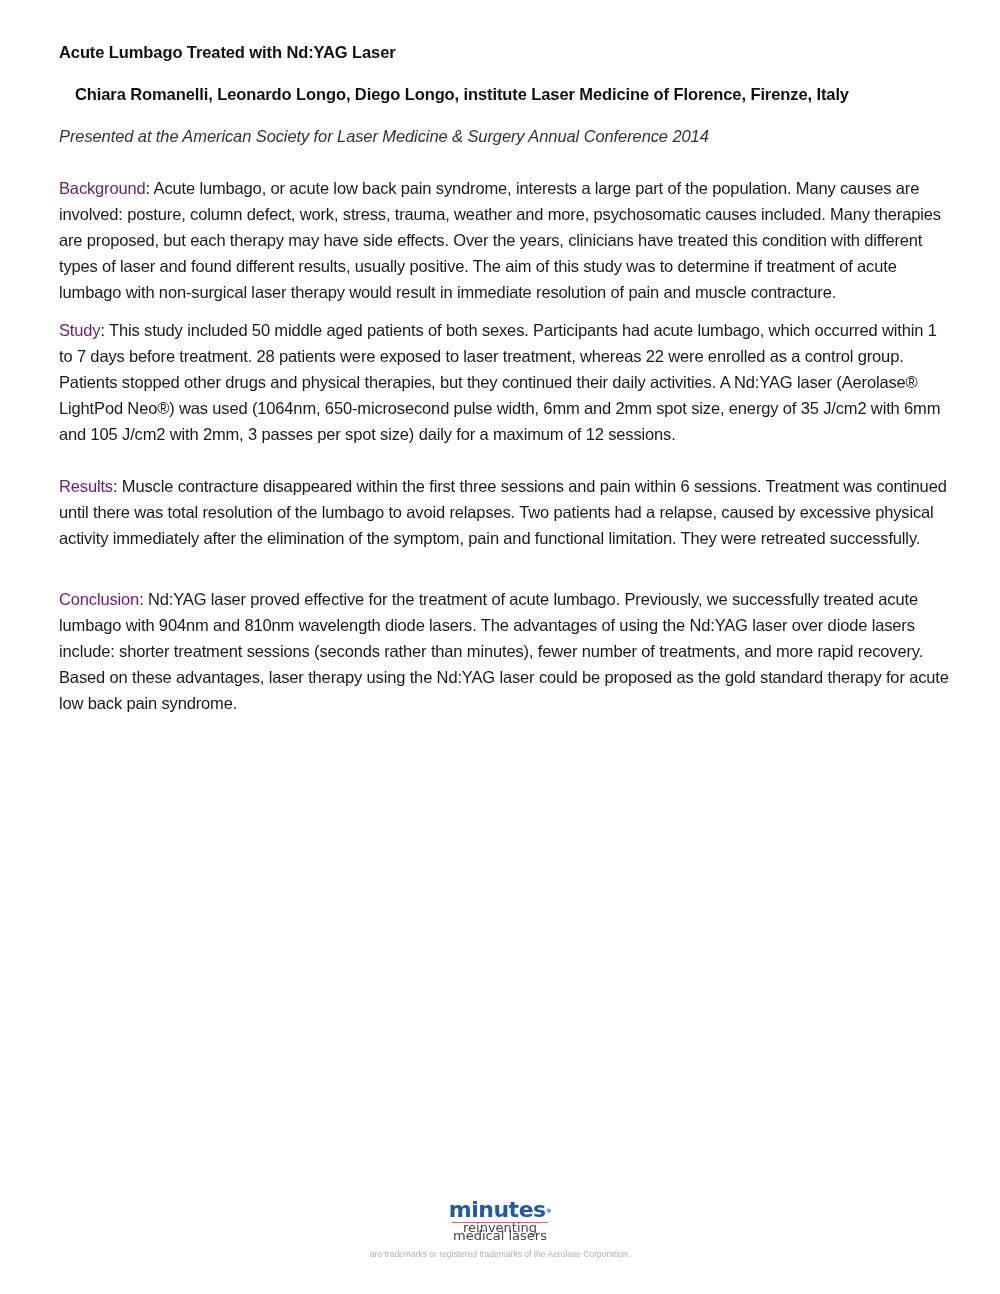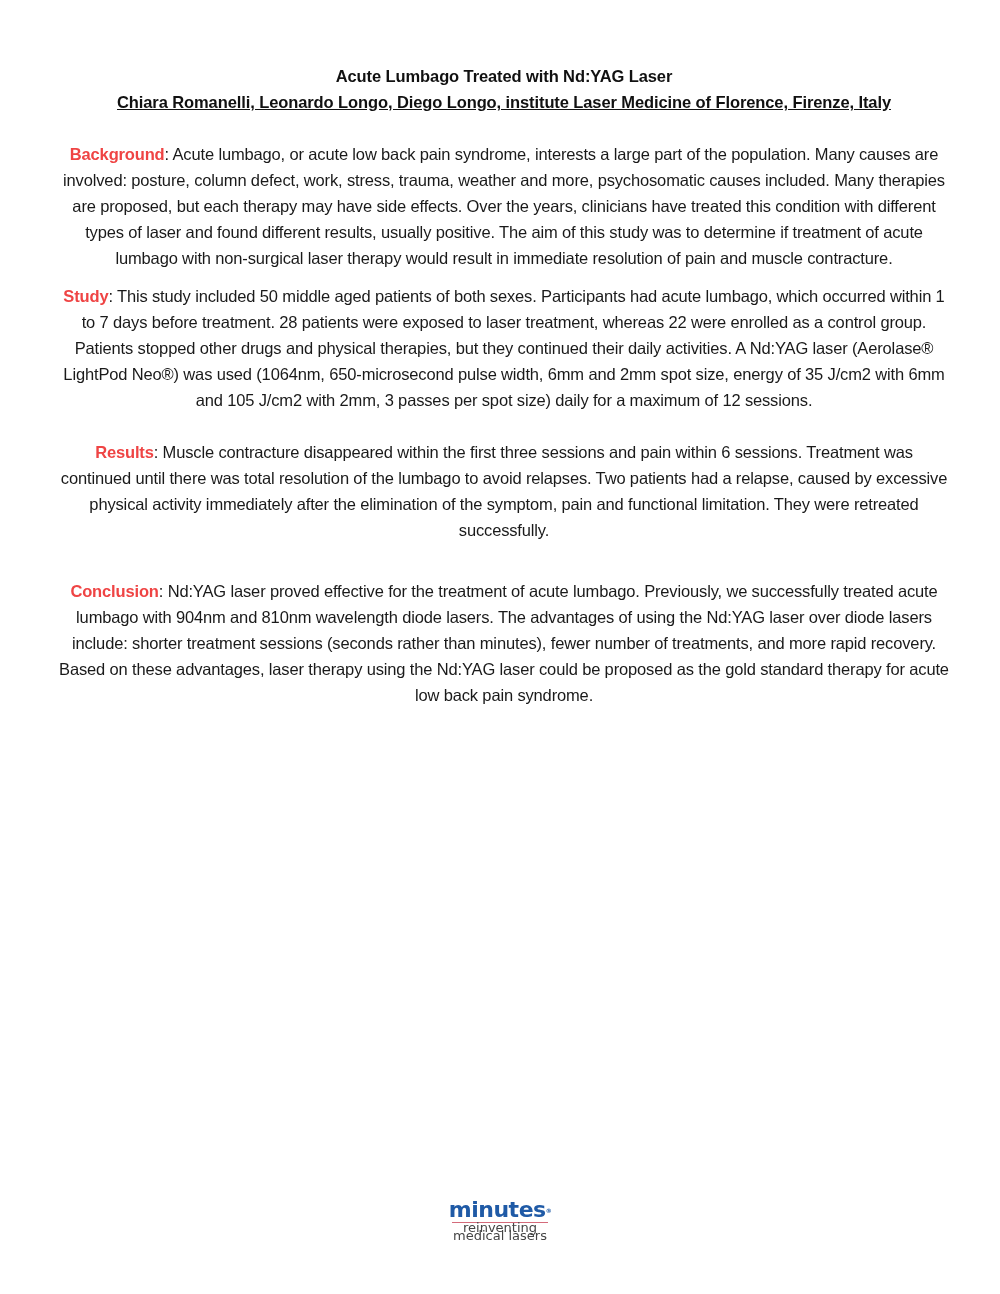--- a/index.html
+++ b/index.html
@@ -11,40 +11,38 @@
       width: 1000px;
       height: 1294px;
       position: relative;
       overflow: hidden;
       font-family: "Liberation Sans", sans-serif;
       color: #1a1a1a;
     }
     .page {
       position: absolute;
       left: 59px;
-      top: 63px;
+      top: 39px;
       width: 890px;
-      text-align: center;
     }
     .title {
       font-size: 16.5px;
       font-weight: bold;
       line-height: 26px;
       margin: 0;
       color: #111;
       letter-spacing: -0.1px;
     }
     .authors {
       font-size: 16.5px;
       font-weight: bold;
       line-height: 26px;
-      margin: 0;
+      margin: 16px;
       color: #111;
       letter-spacing: -0.1px;
-      text-decoration: underline;
     }
     .presented {
       font-size: 16.5px;
       font-style: italic;
       line-height: 26px;
       margin: 0;
       color: #333;
       letter-spacing: -0.1px;
     }
     .section {
@@ -52,22 +50,22 @@
       font-size: 16.5px;
       line-height: 26px;
       color: #1a1a1a;
       letter-spacing: -0.15px;
     }
     .section-bg { margin-top: 26px; }
     .section-study { margin-top: 12px; }
     .section-results { margin-top: 26px; }
     .section-conclusion { margin-top: 35px; }
     .section .heading {
-      font-weight: bold;
-      color: #ef4444;
+      font-weight: normal;
+      color: #701a75;
     }
     .footer {
       position: absolute;
       left: 0;
       top: 1199px;
       width: 1000px;
       text-align: center;
     }
     .logo {
       display: inline-block;
@@ -111,31 +109,33 @@
       line-height: 13px;
       color: #b0b0b0;
     }
   </style>
 </head>
 <body>
 
 <div class="page">
   <p class="title">Acute Lumbago Treated with Nd:YAG Laser</p>
   <p class="authors">Chiara Romanelli, Leonardo Longo, Diego Longo, institute Laser Medicine of Florence, Firenze, Italy</p>
+  <p class="presented">Presented at the American Society for Laser Medicine &amp; Surgery Annual Conference 2014</p>
 
   <p class="section section-bg"><span class="heading">Background</span><span>: Acute lumbago, or acute low back pain syndrome, interests a large part of the population. Many causes are involved: posture, column defect, work, stress, trauma, weather and more, psychosomatic causes included. Many therapies are proposed, but each therapy may have side effects. Over the years, clinicians have treated  this condition with different types of laser and found different results, usually positive. The aim of this study was to determine if treatment of acute lumbago with non-surgical laser therapy would result in immediate resolution of pain and muscle contracture.</span></p>
 
   <p class="section section-study"><span class="heading">Study</span><span>: This study included 50 middle aged patients of both sexes. Participants had acute lumbago, which occurred within 1 to 7 days before treatment. 28 patients were exposed to laser treatment, whereas 22 were enrolled as a control group. Patients stopped other drugs and physical therapies, but they continued their daily activities. A Nd:YAG laser (Aerolase® LightPod Neo®) was used (1064nm, 650-microsecond pulse width, 6mm and 2mm spot size, energy of 35 J/cm2 with 6mm and 105 J/cm2 with 2mm, 3 passes per spot size) daily for a maximum of 12 sessions.</span></p>
 
   <p class="section section-results"><span class="heading">Results</span><span>: Muscle contracture disappeared within the first three sessions and pain within 6 sessions. Treatment was continued until there was total resolution of the lumbago to avoid relapses. Two patients had a relapse, caused by excessive physical activity immediately after the elimination of the symptom, pain and functional limitation. They were retreated successfully.</span></p>
 
   <p class="section section-conclusion"><span class="heading">Conclusion</span><span>: Nd:YAG laser proved effective for the treatment of acute lumbago. Previously, we successfully treated acute lumbago with 904nm and 810nm wavelength diode lasers. The advantages of using the Nd:YAG laser over diode lasers include: shorter treatment sessions (seconds rather than minutes), fewer number of treatments, and more rapid recovery. Based on these advantages, laser therapy using the Nd:YAG laser could be proposed as the gold standard therapy for acute low back pain syndrome.</span></p>
 </div>
 
 <div class="footer">
   <div class="logo">
     <span class="logo-word"><span>minutes</span><span class="logo-reg">®</span></span>
     <span class="logo-line"></span>
     <span class="logo-tagline">reinventing medical lasers</span>
   </div>
   <div class="copyright">
+    <div>are trademarks or registered trademarks of the Aerolase Corporation.</div>
   </div>
 </div>
 
 </body></html>

